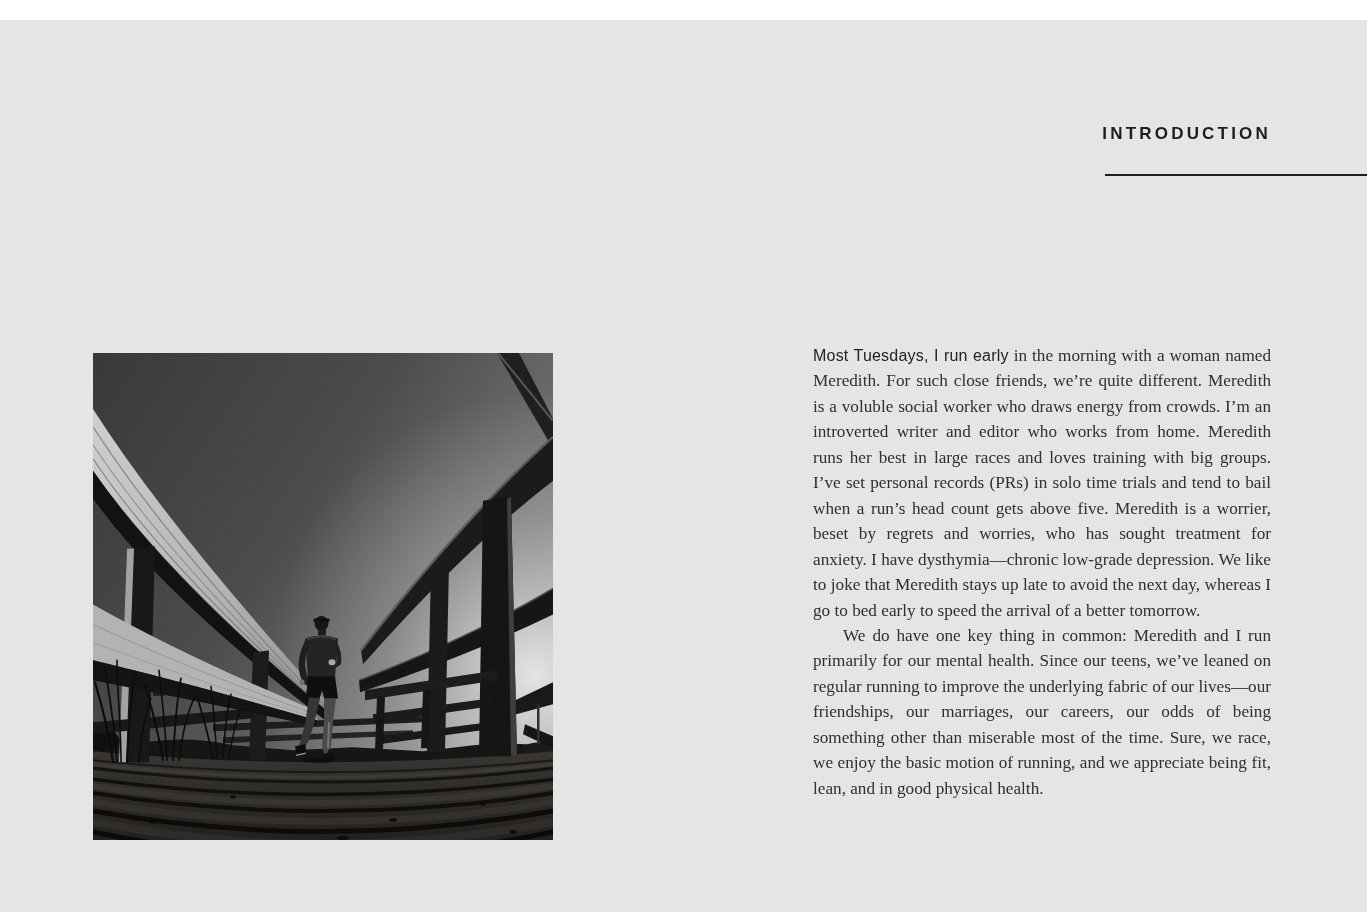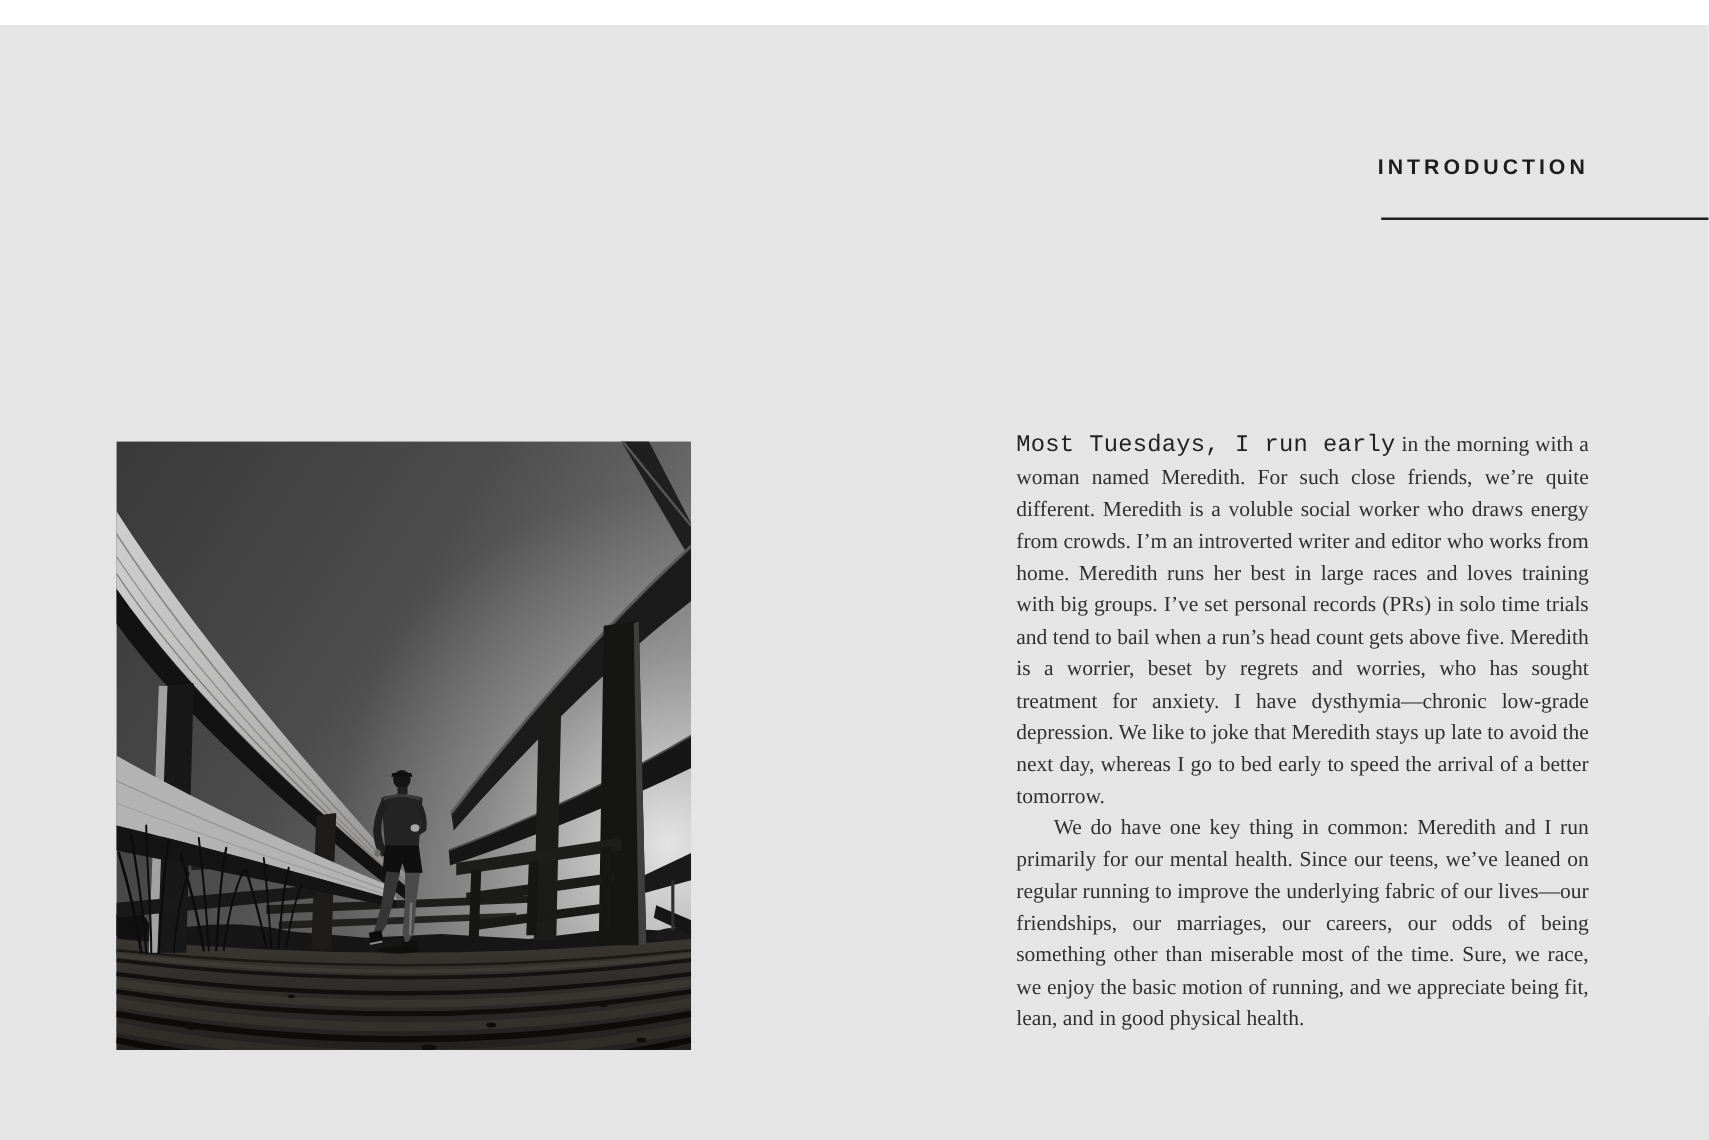--- a/index.html
+++ b/index.html
@@ -66,22 +66,22 @@
     -webkit-hyphens: none;
   }
   .body-text p {
     margin: 0;
     padding: 0;
   }
   .para-2 {
     text-indent: 30px;
   }
   .lead-in {
-    font-family: Liberation Mono, monospace;
-    font-size: 19px;
+    font-family: Liberation Sans, sans-serif;
+    font-size: 16px;
     font-weight: 500;
     letter-spacing: 0.2px;
     color: #222222;
   }
 </style>
 </head>
 <body>
 
 <div class="spread">
 

